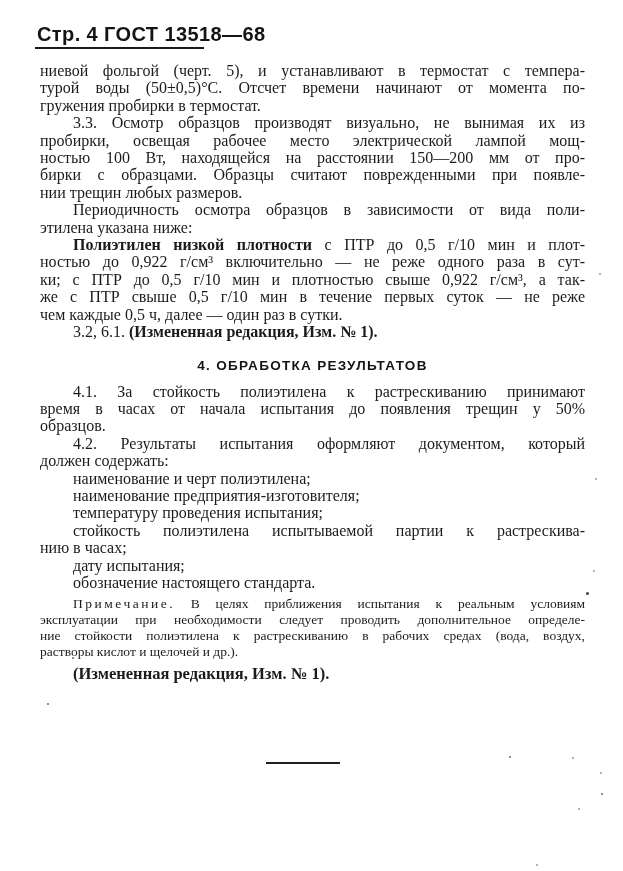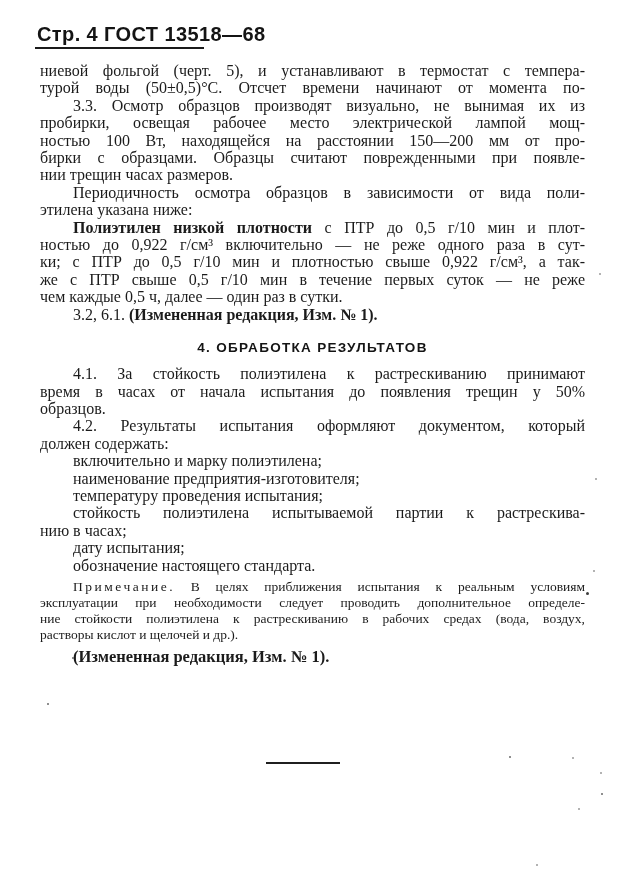--- a/index.html
+++ b/index.html
@@ -70,28 +70,29 @@
 <div class="page">
 
   <div class="hdr">Стр. 4 ГОСТ 13518—68</div>
   <div class="hdr-rule"></div>
 
   <div class="bodytext">
 
     <div>
       <span class="ln">ниевой фольгой (черт. 5), и устанавливают в термостат с темпера-</span>
       <span class="ln">турой воды (50±0,5)°С. Отсчет времени начинают от момента по-</span>
+      <span class="ln end">гружения пробирки в термостат.</span>
     </div>
 
     <div>
       <span class="ln ind">3.3. Осмотр образцов производят визуально, не вынимая их из</span>
       <span class="ln">пробирки, освещая рабочее место электрической лампой мощ-</span>
       <span class="ln">ностью 100 Вт, находящейся на расстоянии 150—200 мм от про-</span>
       <span class="ln">бирки с образцами. Образцы считают поврежденными при появле-</span>
-      <span class="ln end">нии трещин часах размеров.</span>
+      <span class="ln end">нии трещин любых размеров.</span>
     </div>
 
     <div>
       <span class="ln ind">Периодичность осмотра образцов в зависимости от вида поли-</span>
       <span class="ln end">этилена указана ниже:</span>
     </div>
 
 
     <div>
       <span class="ln ind"><span class="bd">Полиэтилен низкой плотности</span><span> с ПТР до 0,5 г/10 мин и плот-</span></span>
@@ -112,21 +113,21 @@
       <span class="ln">время в часах от начала испытания до появления трещин у 50%</span>
       <span class="ln end">образцов.</span>
     </div>
 
     <div>
       <span class="ln ind">4.2. Результаты испытания оформляют документом, который</span>
       <span class="ln end">должен содержать:</span>
     </div>
 
     <div>
-      <span class="ln end ind">включительно и марку полиэтилена;</span>
+      <span class="ln end ind">наименование и черт полиэтилена;</span>
       <span class="ln end ind">наименование предприятия-изготовителя;</span>
       <span class="ln end ind">температуру проведения испытания;</span>
       <span class="ln ind">стойкость полиэтилена испытываемой партии к растрескива-</span>
       <span class="ln end">нию в часах;</span>
       <span class="ln end ind">дату испытания;</span>
       <span class="ln end ind">обозначение настоящего стандарта.</span>
     </div>
 
     <div class="note">
       <span class="ln ind"><span class="lead">Примечание.</span><span> В целях приближения испытания к реальным условиям</span></span>

